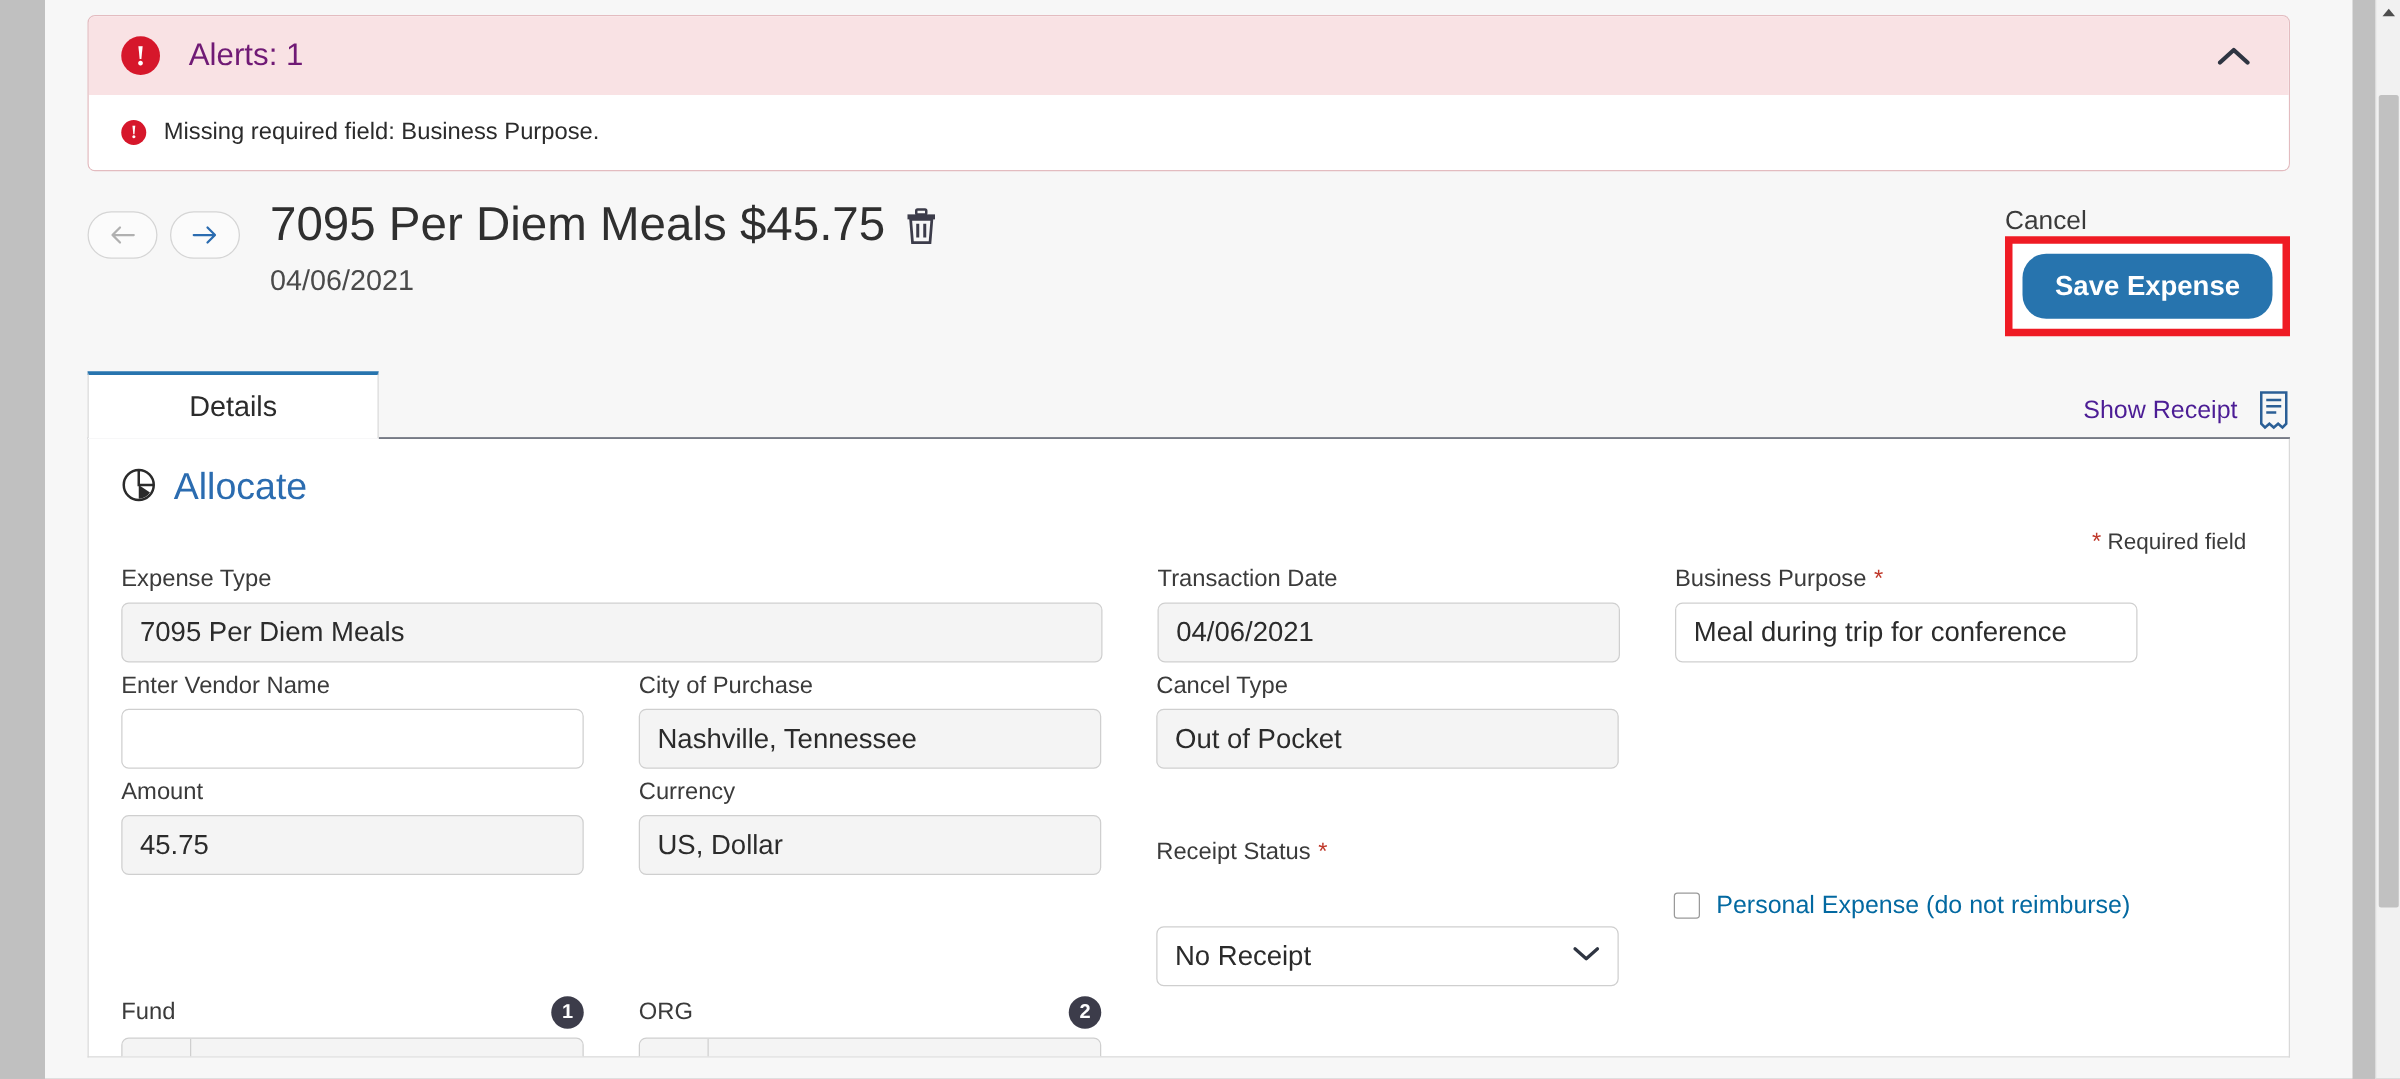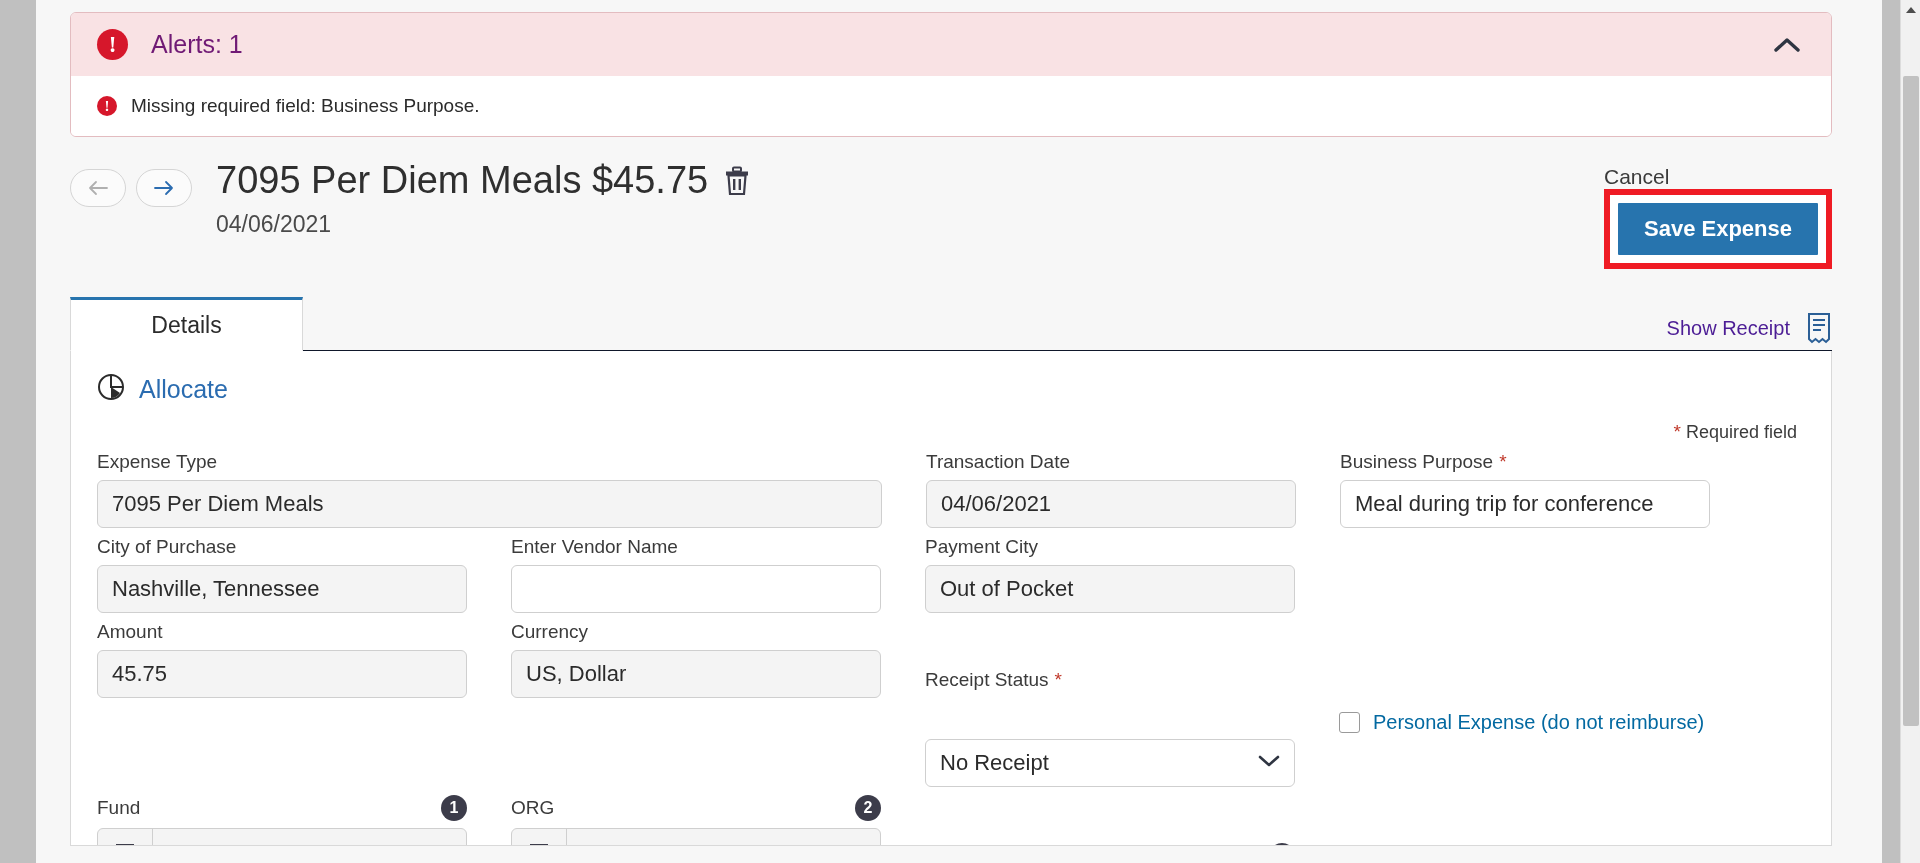--- a/index.html
+++ b/index.html
@@ -146,21 +146,21 @@
   }
   .save-highlight {
     border: 6px solid #ef1b24;
     background: #ffffff;
     padding: 8px;
   }
   .save-btn {
     background: #2774ae;
     color: #ffffff;
     border: none;
-    border-radius: 1px;
+    border-radius: 19px;
     font-size: 22px;
     font-weight: bold;
     font-family: "Liberation Sans", sans-serif;
     padding: 13px 26px;
     cursor: pointer;
     white-space: nowrap;
   }
 
   
   .tab-strip {
@@ -209,21 +209,21 @@
     overflow: hidden;
   }
   .allocate-row {
     display: flex;
     align-items: center;
     cursor: pointer;
     width: fit-content;
   }
   .allocate-text {
     margin-left: 14px;
-    font-size: 25px;
+    font-size: 30px;
     color: #2b6cb0;
   }
   .required-note {
     text-align: right;
     font-size: 18px;
     color: #3b3b3b;
     margin-top: 16px;
     padding-right: 8px;
   }
   .req-star { color: #c0392b; font-size: 19px; }
@@ -448,30 +448,30 @@
           <div class="field w-purpose">
             <div class="field-label">
               <span>Business Purpose</span>
               <span class="req-star">*</span>
             </div>
             <div class="field-input white w-purpose">Meal during trip for conference</div>
           </div>
         </div>
 
         <div class="form-row">
+          <div class="field w-vendor">
+            <div class="field-label">Enter Vendor Name</div>
+            <div class="field-input empty w-vendor" placeholder=""></div>
+          </div>
           <div class="field w-city">
             <div class="field-label">City of Purchase</div>
             <div class="field-input w-city">Nashville, Tennessee</div>
           </div>
-          <div class="field w-vendor">
-            <div class="field-label">Enter Vendor Name</div>
-            <div class="field-input empty w-vendor" placeholder=""></div>
-          </div>
           <div class="field w-payment">
-            <div class="field-label">Payment City</div>
+            <div class="field-label">Cancel Type</div>
             <div class="field-input w-payment">Out of Pocket</div>
           </div>
         </div>
 
         <div class="form-row">
           <div class="field w-amount">
             <div class="field-label">Amount</div>
             <div class="field-input w-amount">45.75</div>
           </div>
           <div class="field w-currency">

